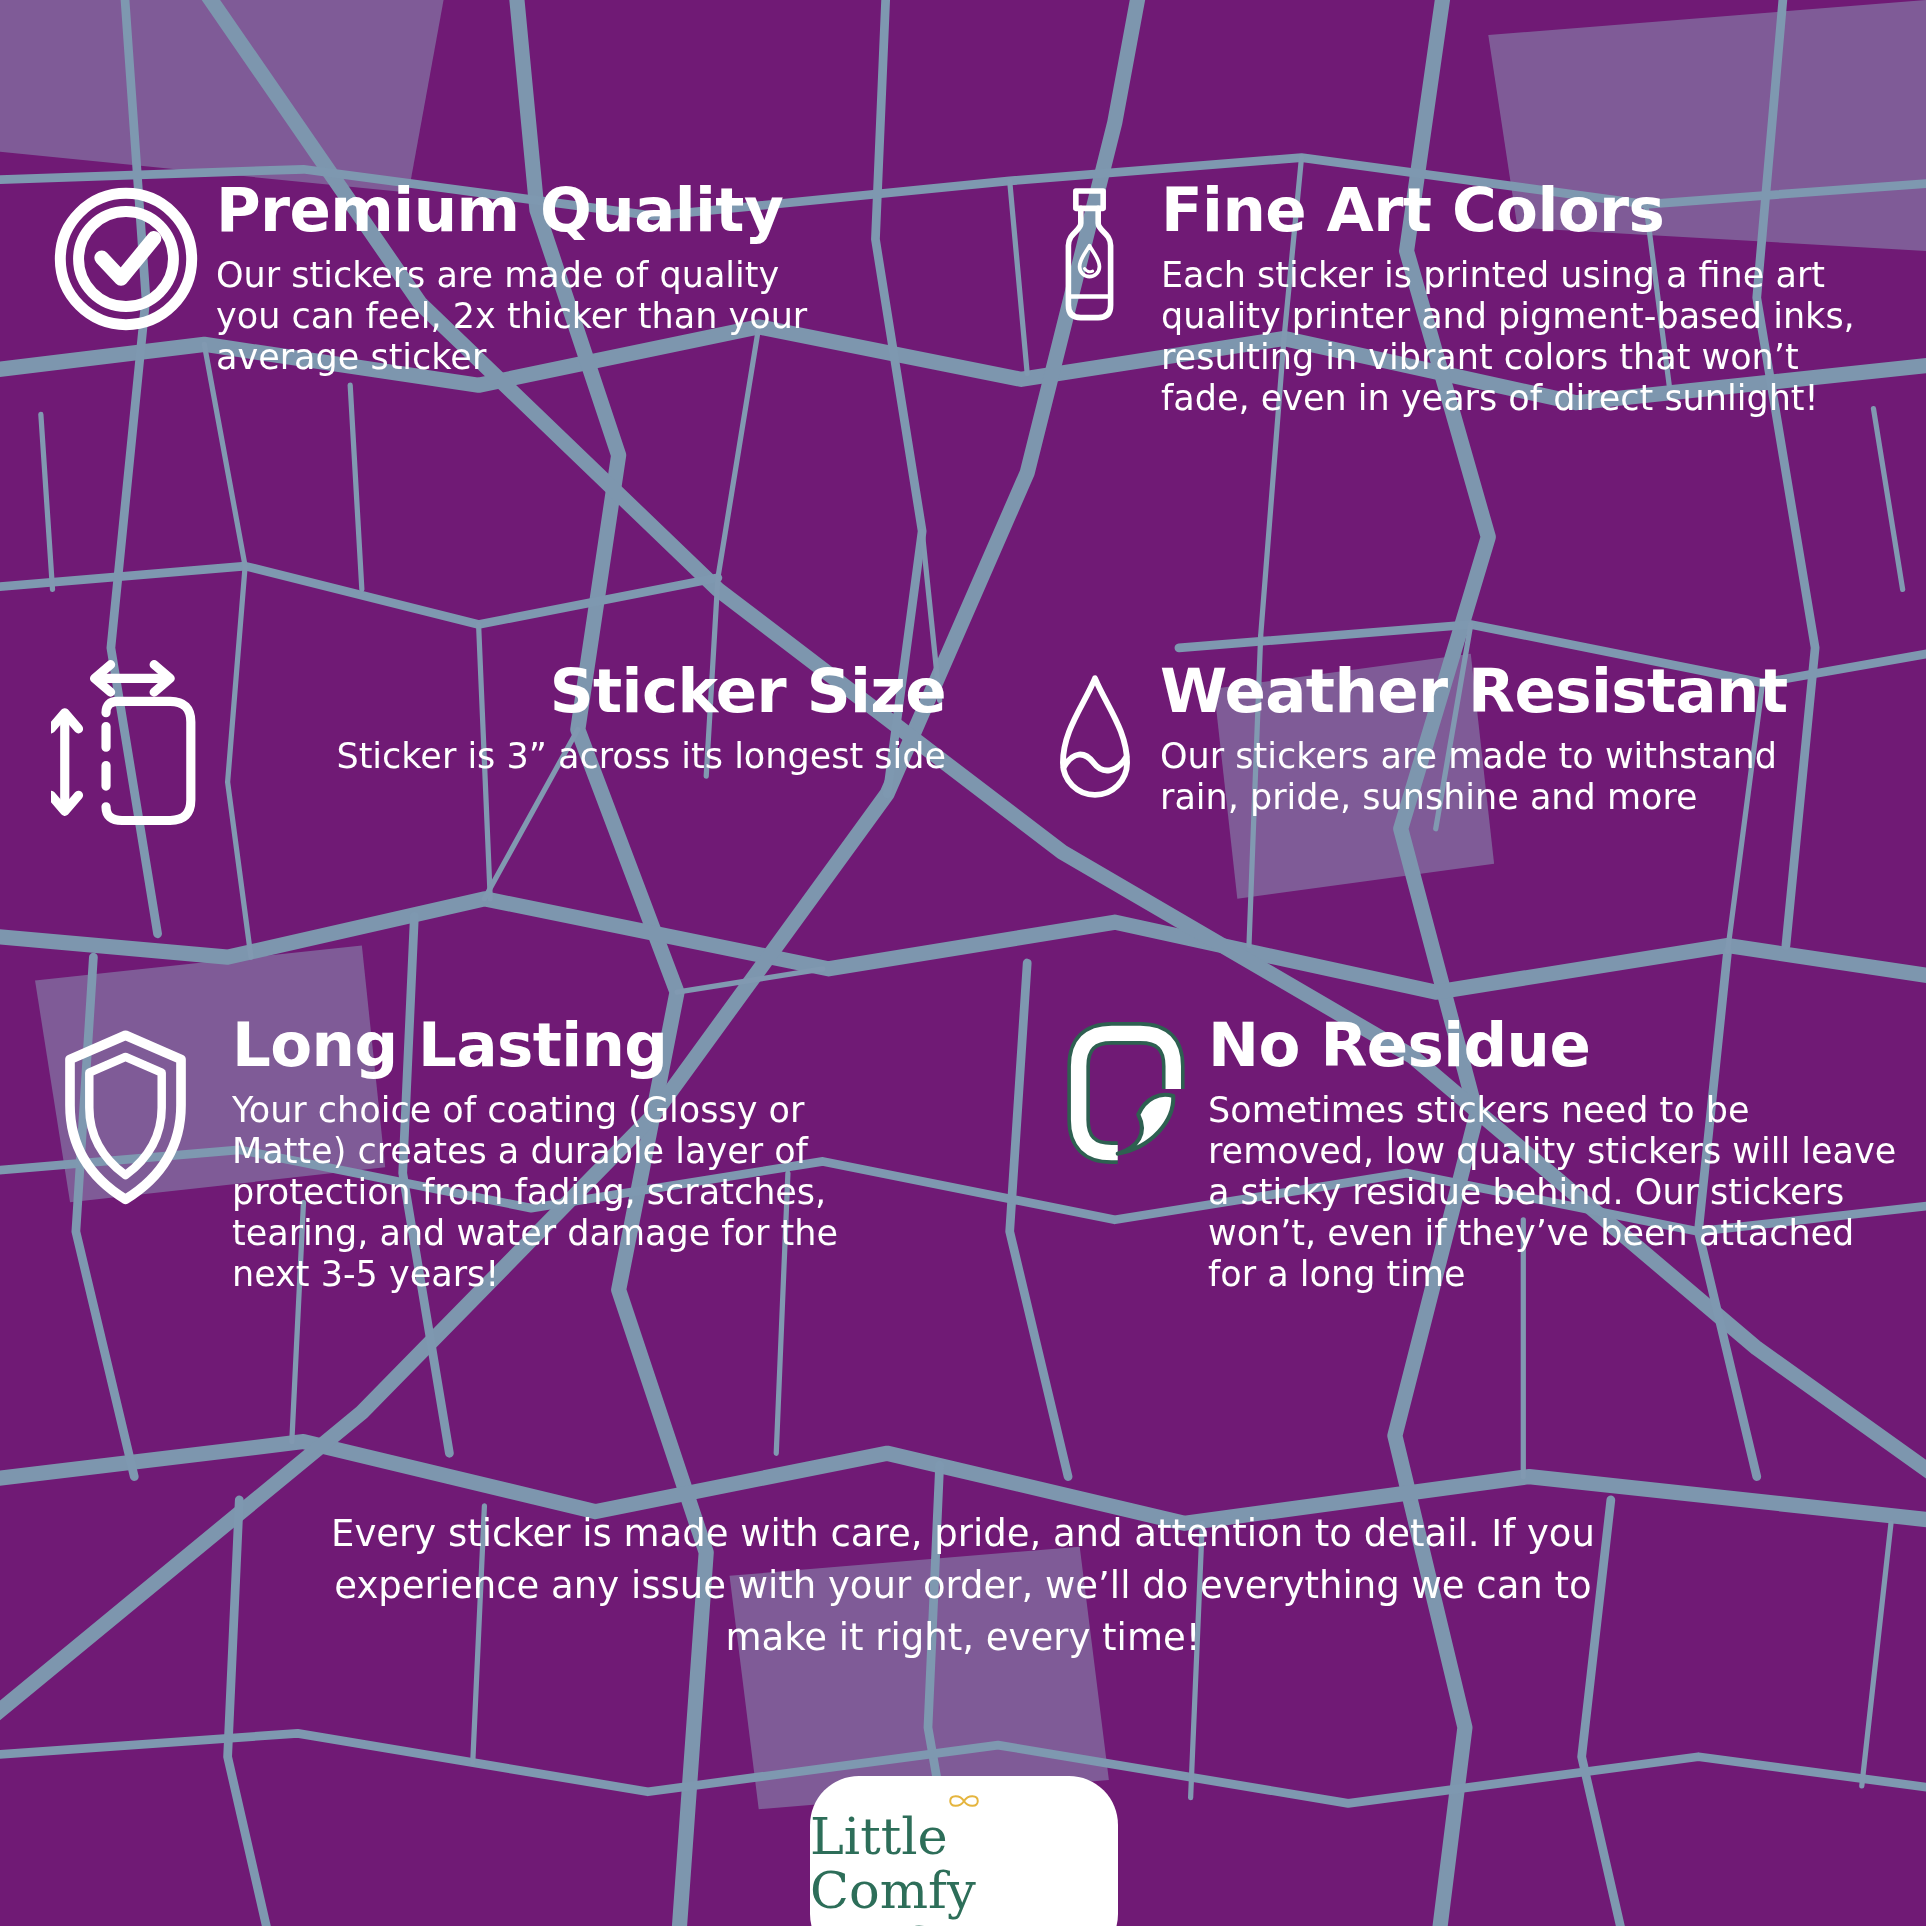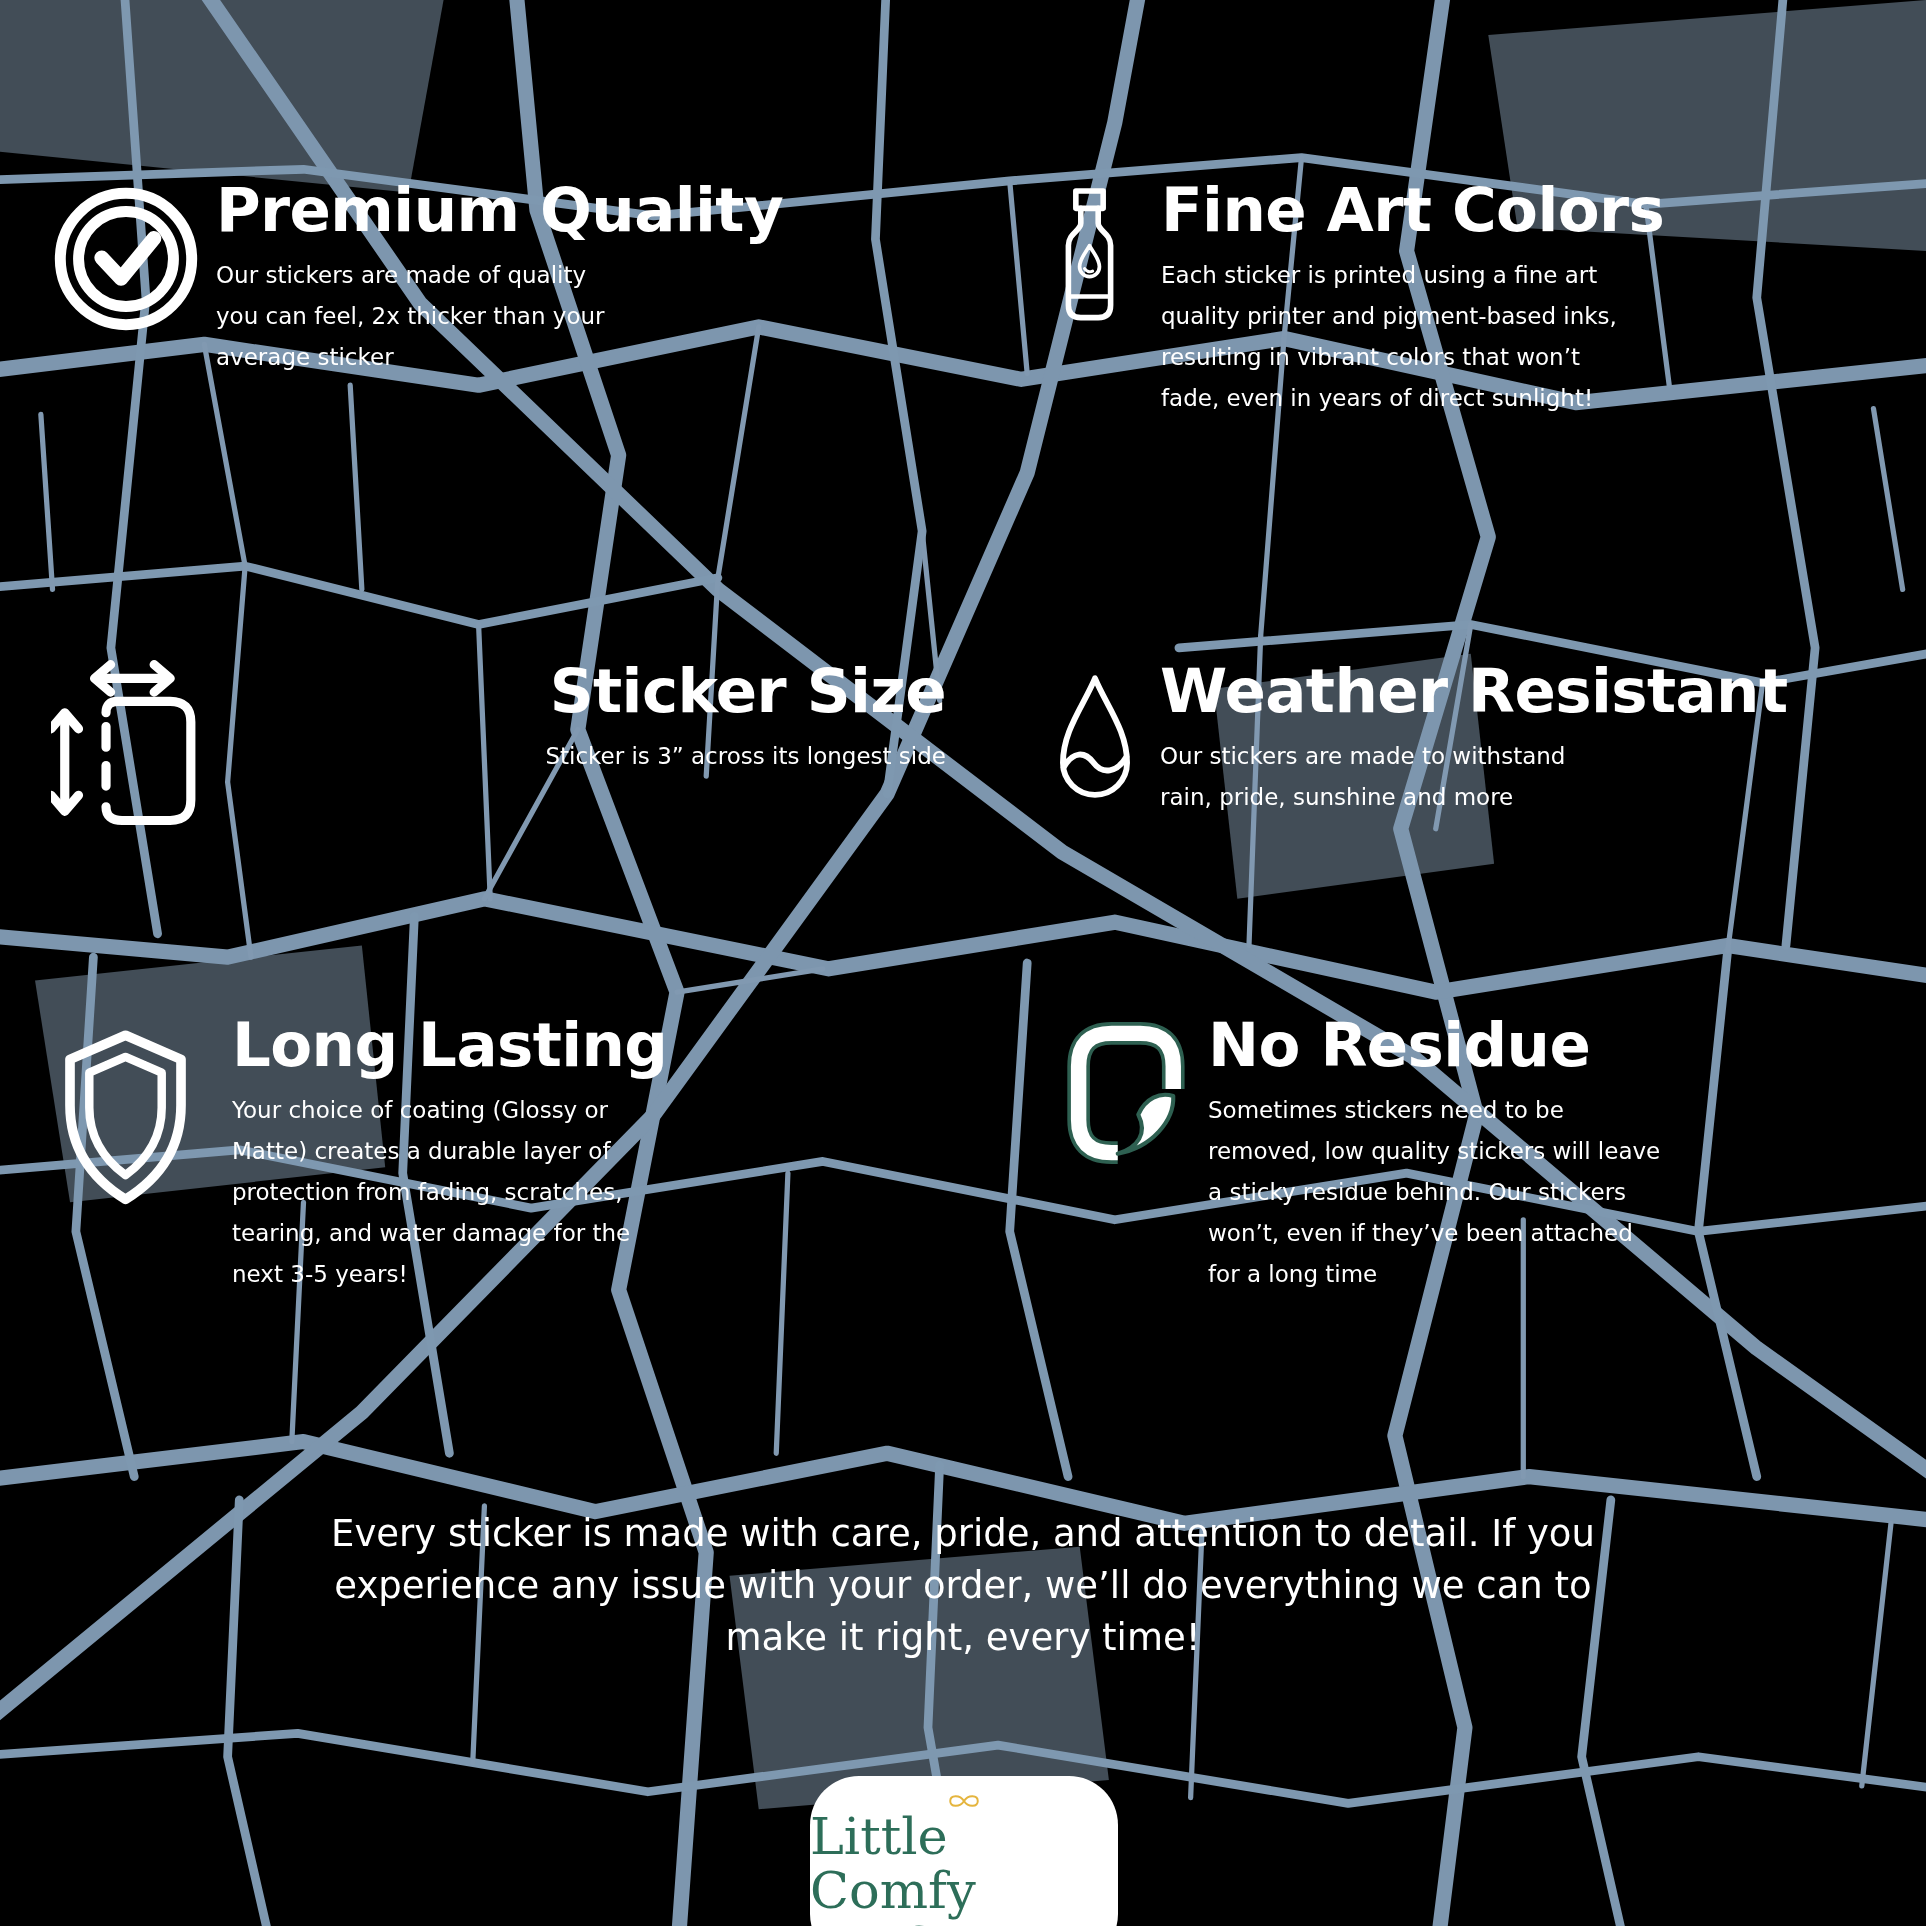--- a/index.html
+++ b/index.html
@@ -1,18 +1,18 @@
 <!DOCTYPE html>
 <html style="font-size:9.3px"><head>
 <meta charset="utf-8">
 <style>
   html,body{margin:0;padding:0;background:#6f87a0;}
   .canvas{
     position:relative;width:1926px;height:1926px;overflow:hidden;
-    background:#000000;
+    background:#701a75;
     font-family:"DejaVu Sans","Liberation Sans",sans-serif;
   }
   .map-bg{position:absolute;left:0;top:0;width:1926px;height:1926px;}
   .map-bg path{fill:none;stroke-linecap:round;stroke-linejoin:round;}
   .map-bg .blk{stroke:none;fill:#93abc0;opacity:.45;}
   .map-bg .r1{stroke:#7d96ae;stroke-width:26px;}
   .map-bg .r2{stroke:#7e98b0;stroke-width:15px;}
   .map-bg .r3{stroke:#8199b1;stroke-width:9px;}
 
   .feature{position:absolute;display:grid;color:#ffffff;}
@@ -23,21 +23,21 @@
   .f5{left:35px;  top:1009px; width:911px; grid-template-columns:181px 1fr;gap:16px;}
   .f6{left:1047px;top:1009px; width:905px; grid-template-columns:161px 1fr;}
   .icon-wrap{display:flex;justify-content:center;align-items:flex-start;}
   .icon-wrap svg{display:block;}
   .ic{fill:none;stroke:#ffffff;stroke-linecap:round;stroke-linejoin:round;}
   .feature h2{
     margin:0;font-size:61px;line-height:1.18;font-weight:bold;
     letter-spacing:-0.6px;color:#ffffff;
   }
   .feature p{
-    margin:9.3px 0 0 0;font-size:23px;line-height:41px;font-weight:normal;
+    margin:9.3px 0 0 0;font-size:35px;line-height:41px;font-weight:normal;
     white-space:pre-line;color:#ffffff;
   }
   .closing{
     position:absolute;left:216px;top:1471px;width:1494px;text-align:center;
     font-size:37px;line-height:52px;color:#ffffff;white-space:pre-line;font-weight:normal;
   }
   .logo-card{
     position:absolute;left:810px;top:1776px;width:308px;height:187px;
     background:#ffffff;border-radius:49px;
     display:flex;flex-direction:column;align-items:center;

